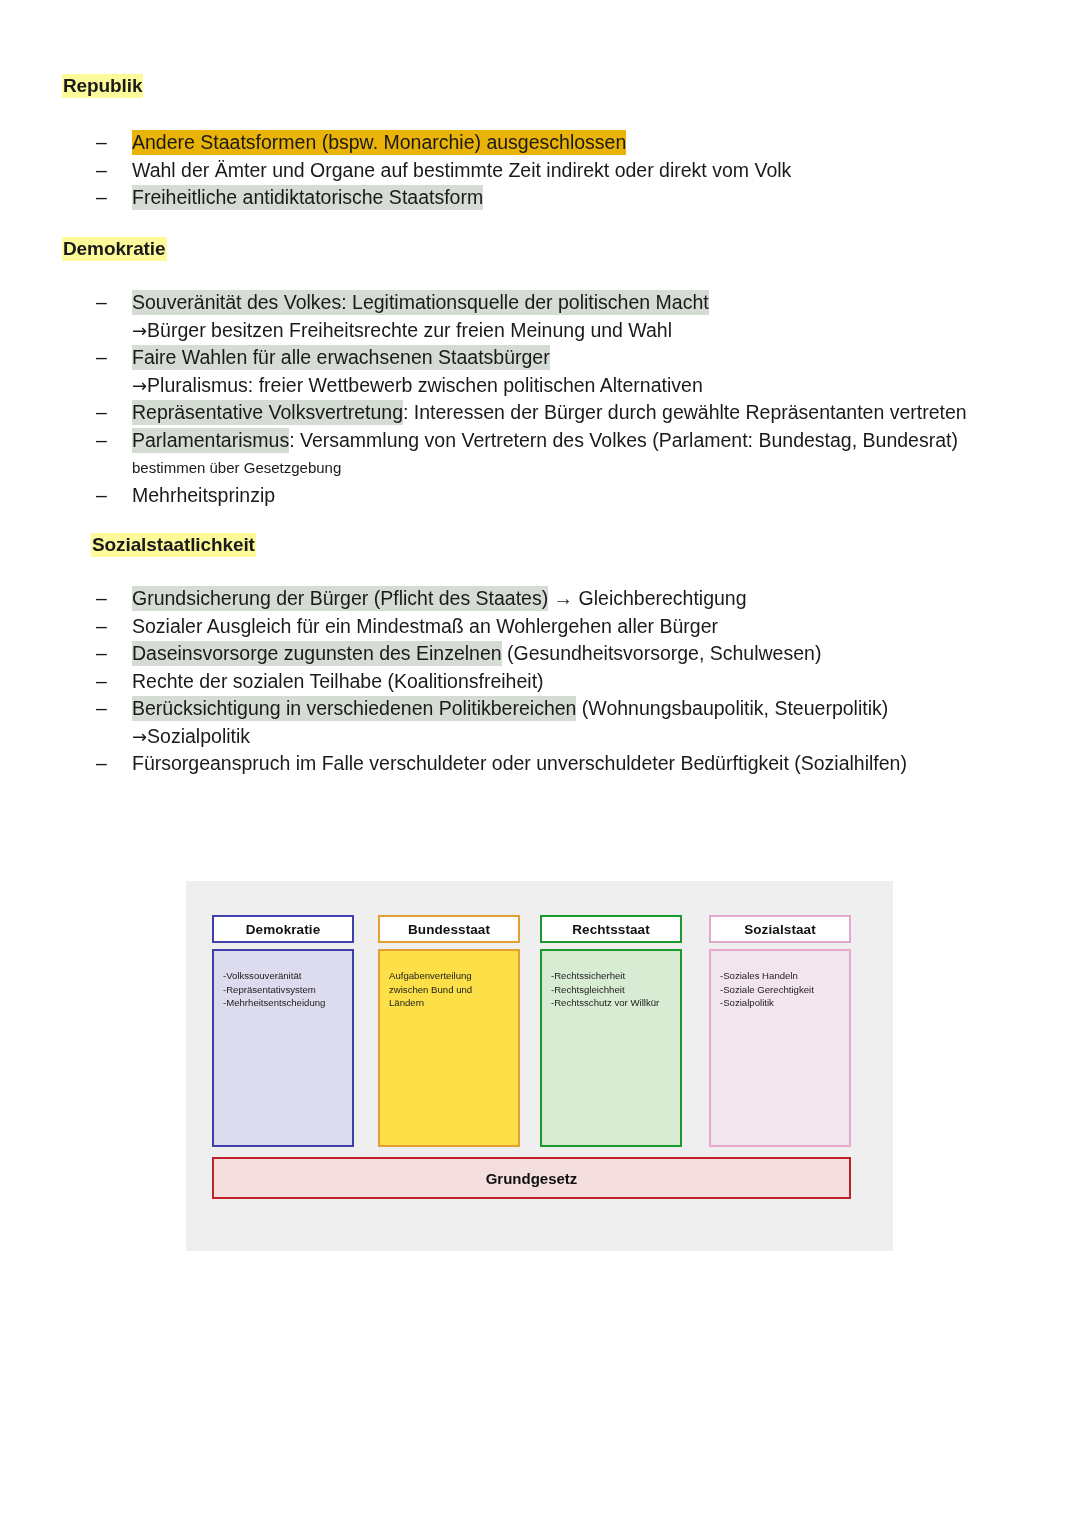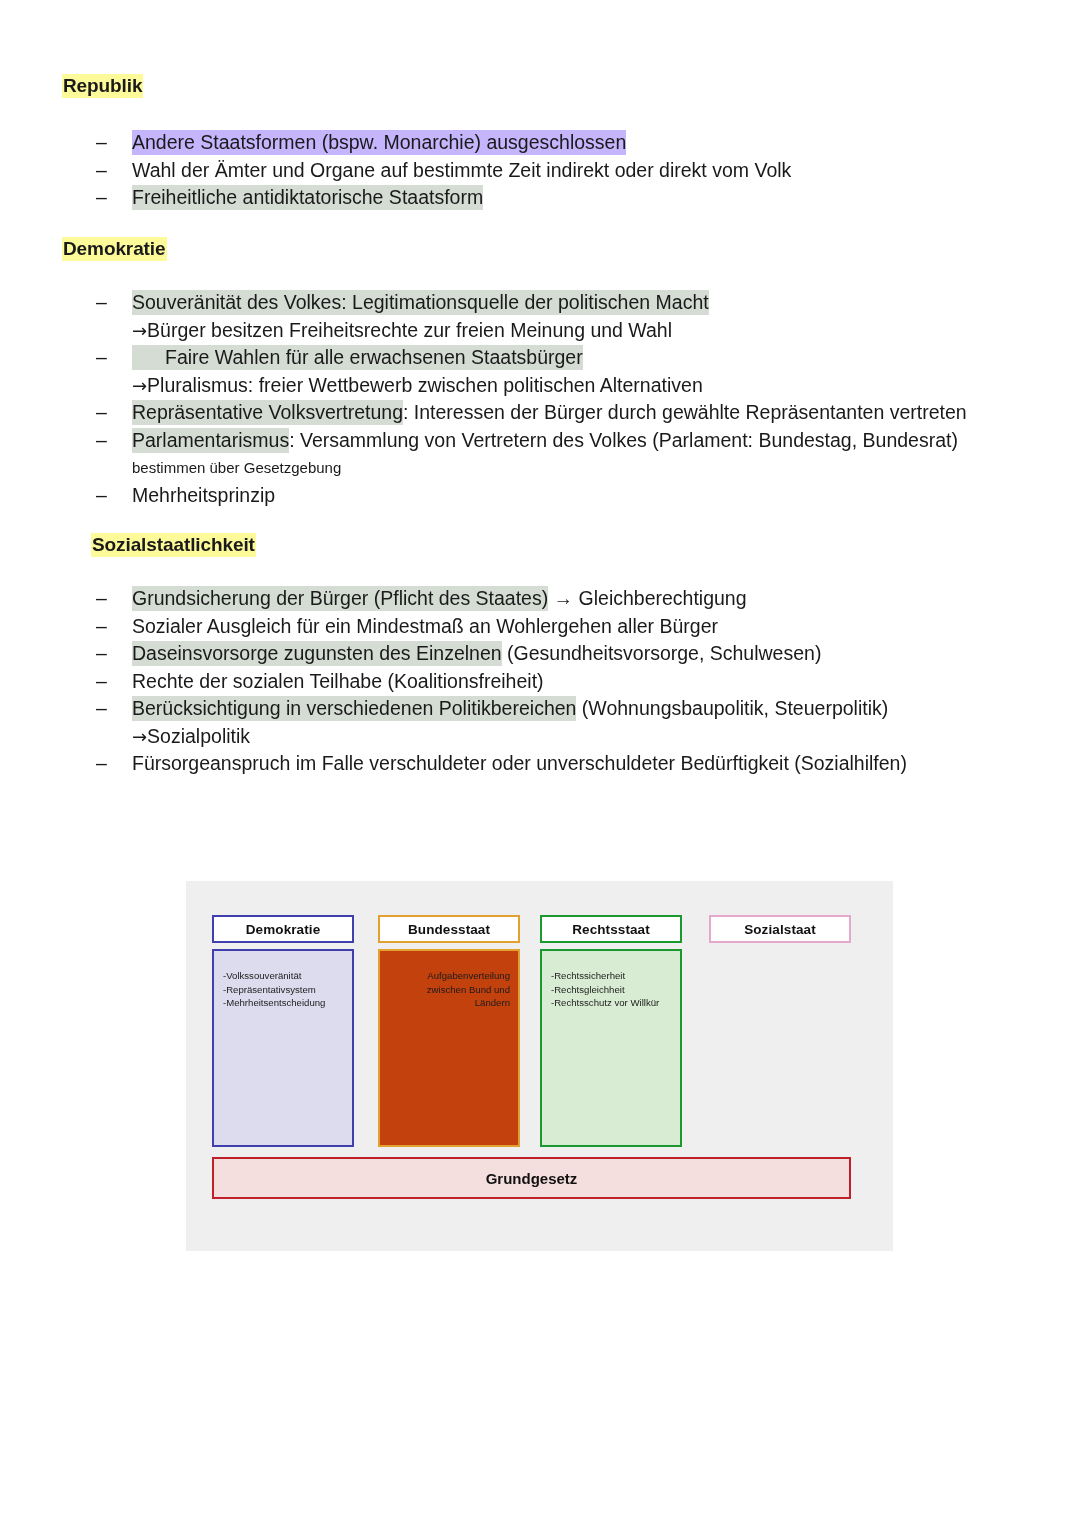--- a/index.html
+++ b/index.html
@@ -164,32 +164,32 @@
 </style>
 </head>
 <body>
 
 <div class="page">
 
   <div class="section-heading" style="top:66px;">
     <span class="hl" style="background: rgb(253, 250, 154);">Republik</span>
   </div>
   <div class="list" id="list-0" style="top:120px;">
-      <div class="li"><span class="dash">–</span><span class="g" style="background: #c4b5fd;">Andere Staatsformen (bspw. Monarchie) ausgeschlossen</span></div>
+      <div class="li"><span class="dash">–</span><span class="g" style="background: #eab308;">Andere Staatsformen (bspw. Monarchie) ausgeschlossen</span></div>
       <div class="li"><span class="dash">–</span><span>Wahl der Ämter und Organe auf bestimmte Zeit indirekt oder direkt vom Volk</span></div>
       <div class="li"><span class="dash">–</span><span class="g" style="background: rgb(212, 220, 212);">Freiheitliche antidiktatorische Staatsform</span></div>
     </div>
 
   <div class="section-heading" style="top:229px;">
     <span class="hl" style="background: rgb(253, 250, 154);">Demokratie</span>
   </div>
   <div class="list" id="list-1" style="top:280px;">
       <div class="li"><span class="dash">–</span><span class="g" style="background: rgb(212, 220, 212);">Souveränität des Volkes: Legitimationsquelle der politischen Macht</span></div>
       <div class="sub"><span class="dash arrow" style="left: 0px;">→</span><span>Bürger besitzen Freiheitsrechte zur freien Meinung und Wahl</span></div>
-      <div class="li"><span class="dash">–</span><span class="g" style="background: rgb(212, 220, 212); padding-left: 33px;">Faire Wahlen für alle erwachsenen Staatsbürger</span></div>
+      <div class="li"><span class="dash">–</span><span class="g" style="background: rgb(212, 220, 212);">Faire Wahlen für alle erwachsenen Staatsbürger</span></div>
       <div class="sub"><span class="dash arrow" style="left: 0px;">→</span><span>Pluralismus: freier Wettbewerb zwischen politischen Alternativen</span></div>
       <div class="li"><span class="dash">–</span><span class="g" style="background: rgb(212, 220, 212);">Repräsentative Volksvertretung</span><span>: Interessen der Bürger durch gewählte Repräsentanten vertreten</span></div>
       <div class="li"><span class="dash">–</span><span class="g" style="background: rgb(212, 220, 212);">Parlamentarismus</span><span>: Versammlung von Vertretern des Volkes (Parlament: Bundestag, Bundesrat)</span></div>
       <div class="cont"><span>bestimmen über Gesetzgebung</span></div>
       <div class="li"><span class="dash">–</span><span>Mehrheitsprinzip</span></div>
     </div>
 
   <div class="section-heading" style="top:525px;padding-left:29px;">
     <span class="hl" style="background: rgb(253, 250, 154);">Sozialstaatlichkeit</span>
   </div>
@@ -208,36 +208,41 @@
         <div class="col col-0 c-dem">
           <div class="col-title" style="border-color: rgb(63, 63, 174);">Demokratie</div>
           <div class="col-body" style="border-color: rgb(63, 63, 174); background: rgb(220, 220, 238);">
             <div class="bline">-Volkssouveränität</div>
             <div class="bline">-Repräsentativsystem</div>
             <div class="bline">-Mehrheitsentscheidung</div>
           </div>
         </div>
         <div class="col col-1 c-bun">
           <div class="col-title" style="border-color: rgb(226, 160, 48);">Bundesstaat</div>
-          <div class="col-body" style="border-color: rgb(226, 160, 48); background: #c2410c; text-align: right;">
+          <div class="col-body" style="border-color: rgb(226, 160, 48); background: #fde047;">
             <div class="bline">Aufgabenverteilung</div>
             <div class="bline">zwischen Bund und</div>
             <div class="bline">Ländern</div>
           </div>
         </div>
         <div class="col col-2 c-rec">
           <div class="col-title" style="border-color: rgb(25, 153, 46);">Rechtsstaat</div>
           <div class="col-body" style="border-color: rgb(25, 153, 46); background: rgb(216, 236, 211);">
             <div class="bline">-Rechtssicherheit</div>
             <div class="bline">-Rechtsgleichheit</div>
             <div class="bline">-Rechtsschutz vor Willkür</div>
           </div>
         </div>
         <div class="col col-3 c-soz">
           <div class="col-title" style="border-color: rgb(227, 168, 204);">Sozialstaat</div>
+          <div class="col-body" style="border-color: rgb(227, 168, 204); background: rgb(243, 229, 237);">
+            <div class="bline">-Soziales Handeln</div>
+            <div class="bline">-Soziale Gerechtigkeit</div>
+            <div class="bline">-Sozialpolitik</div>
+          </div>
         </div>
       </div>
     <div class="footer-bar" style="border-color: rgb(192, 32, 42); background: rgb(244, 222, 222);">
       <span>Grundgesetz</span>
     </div>
   </div>
 
 </div>
 
 </body></html>

